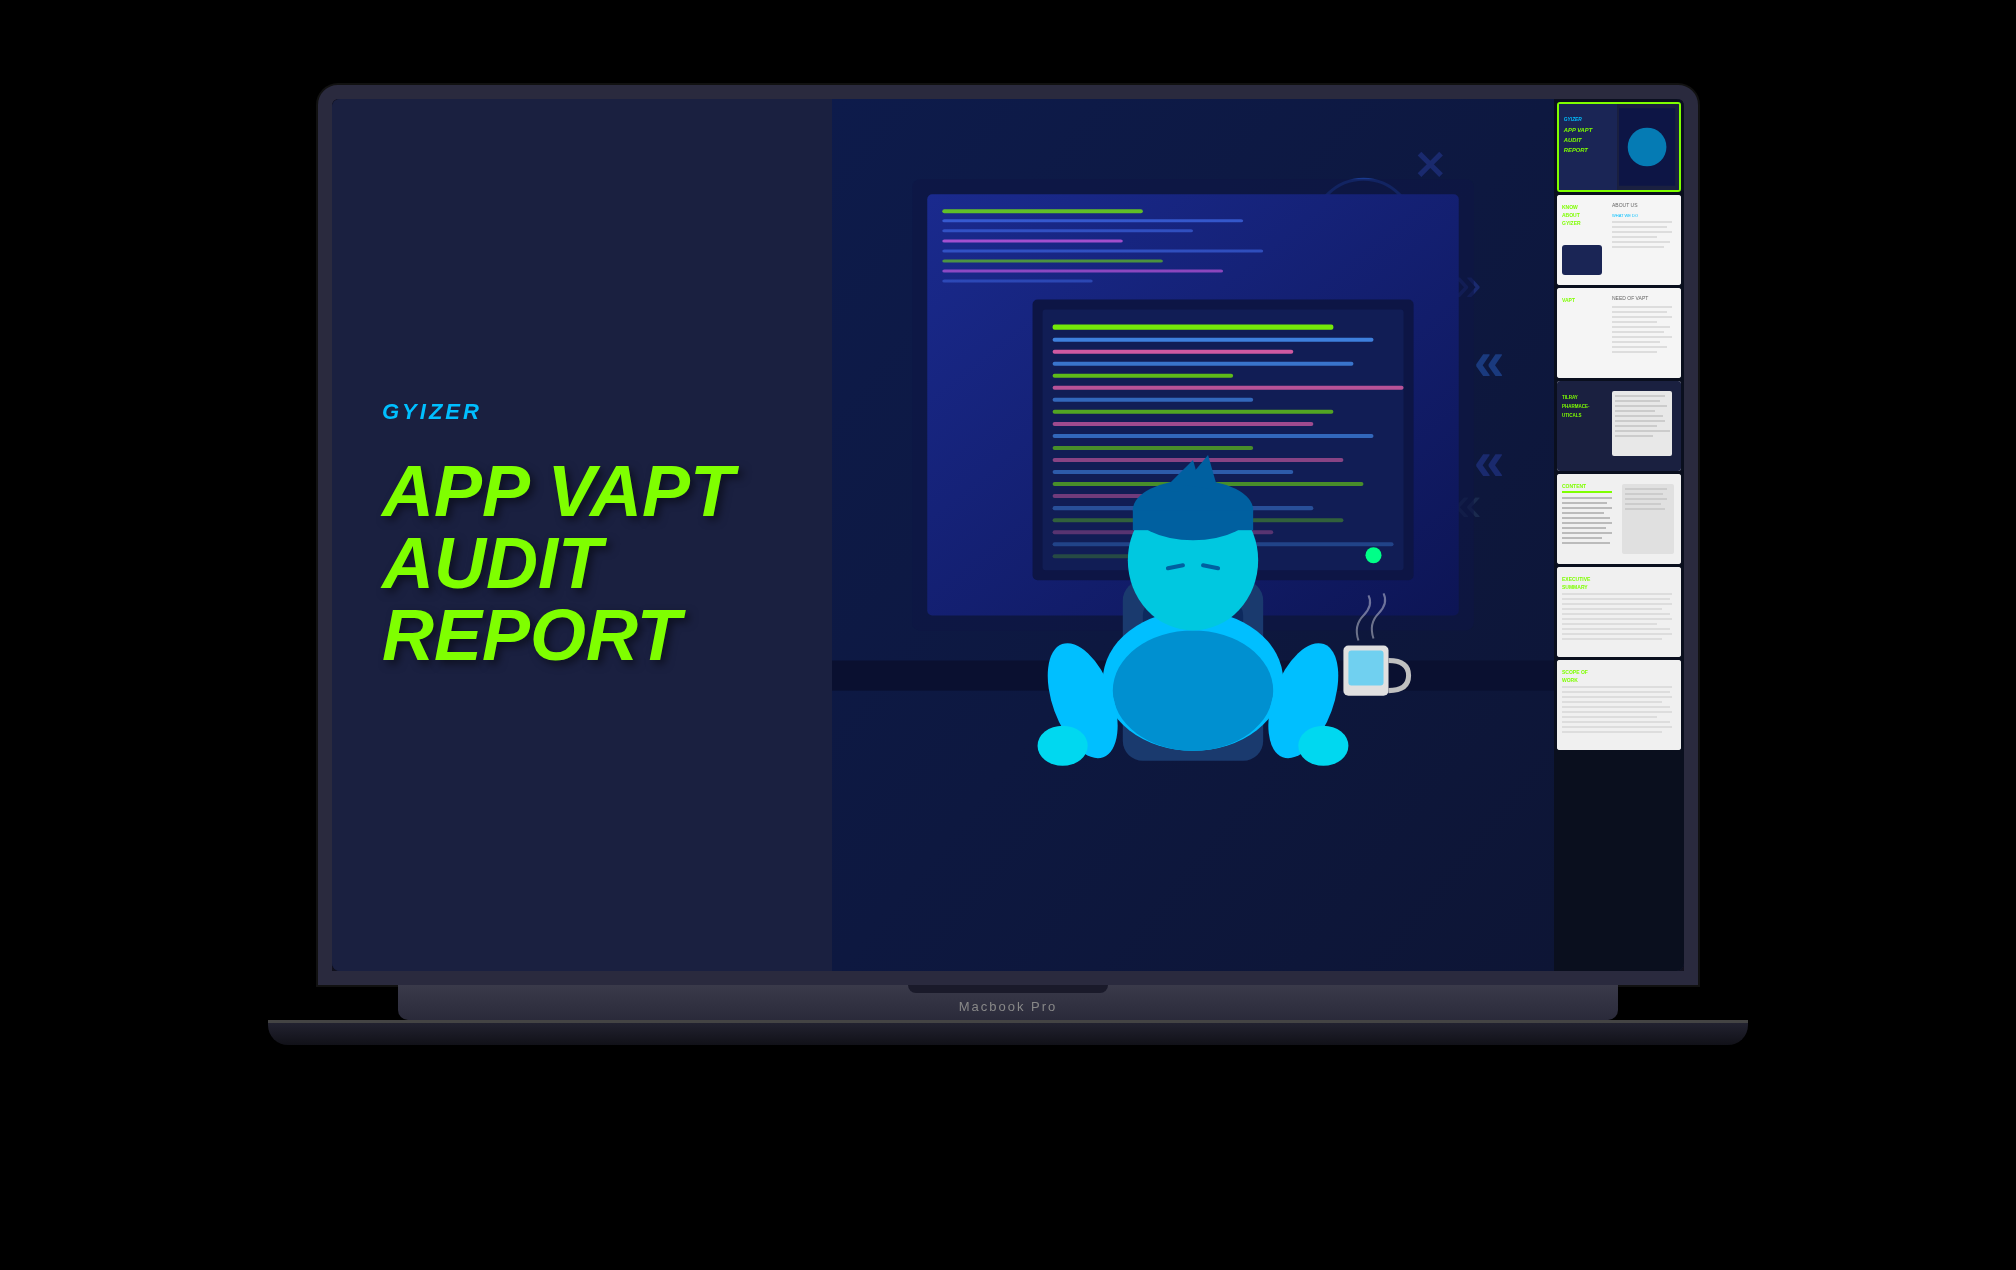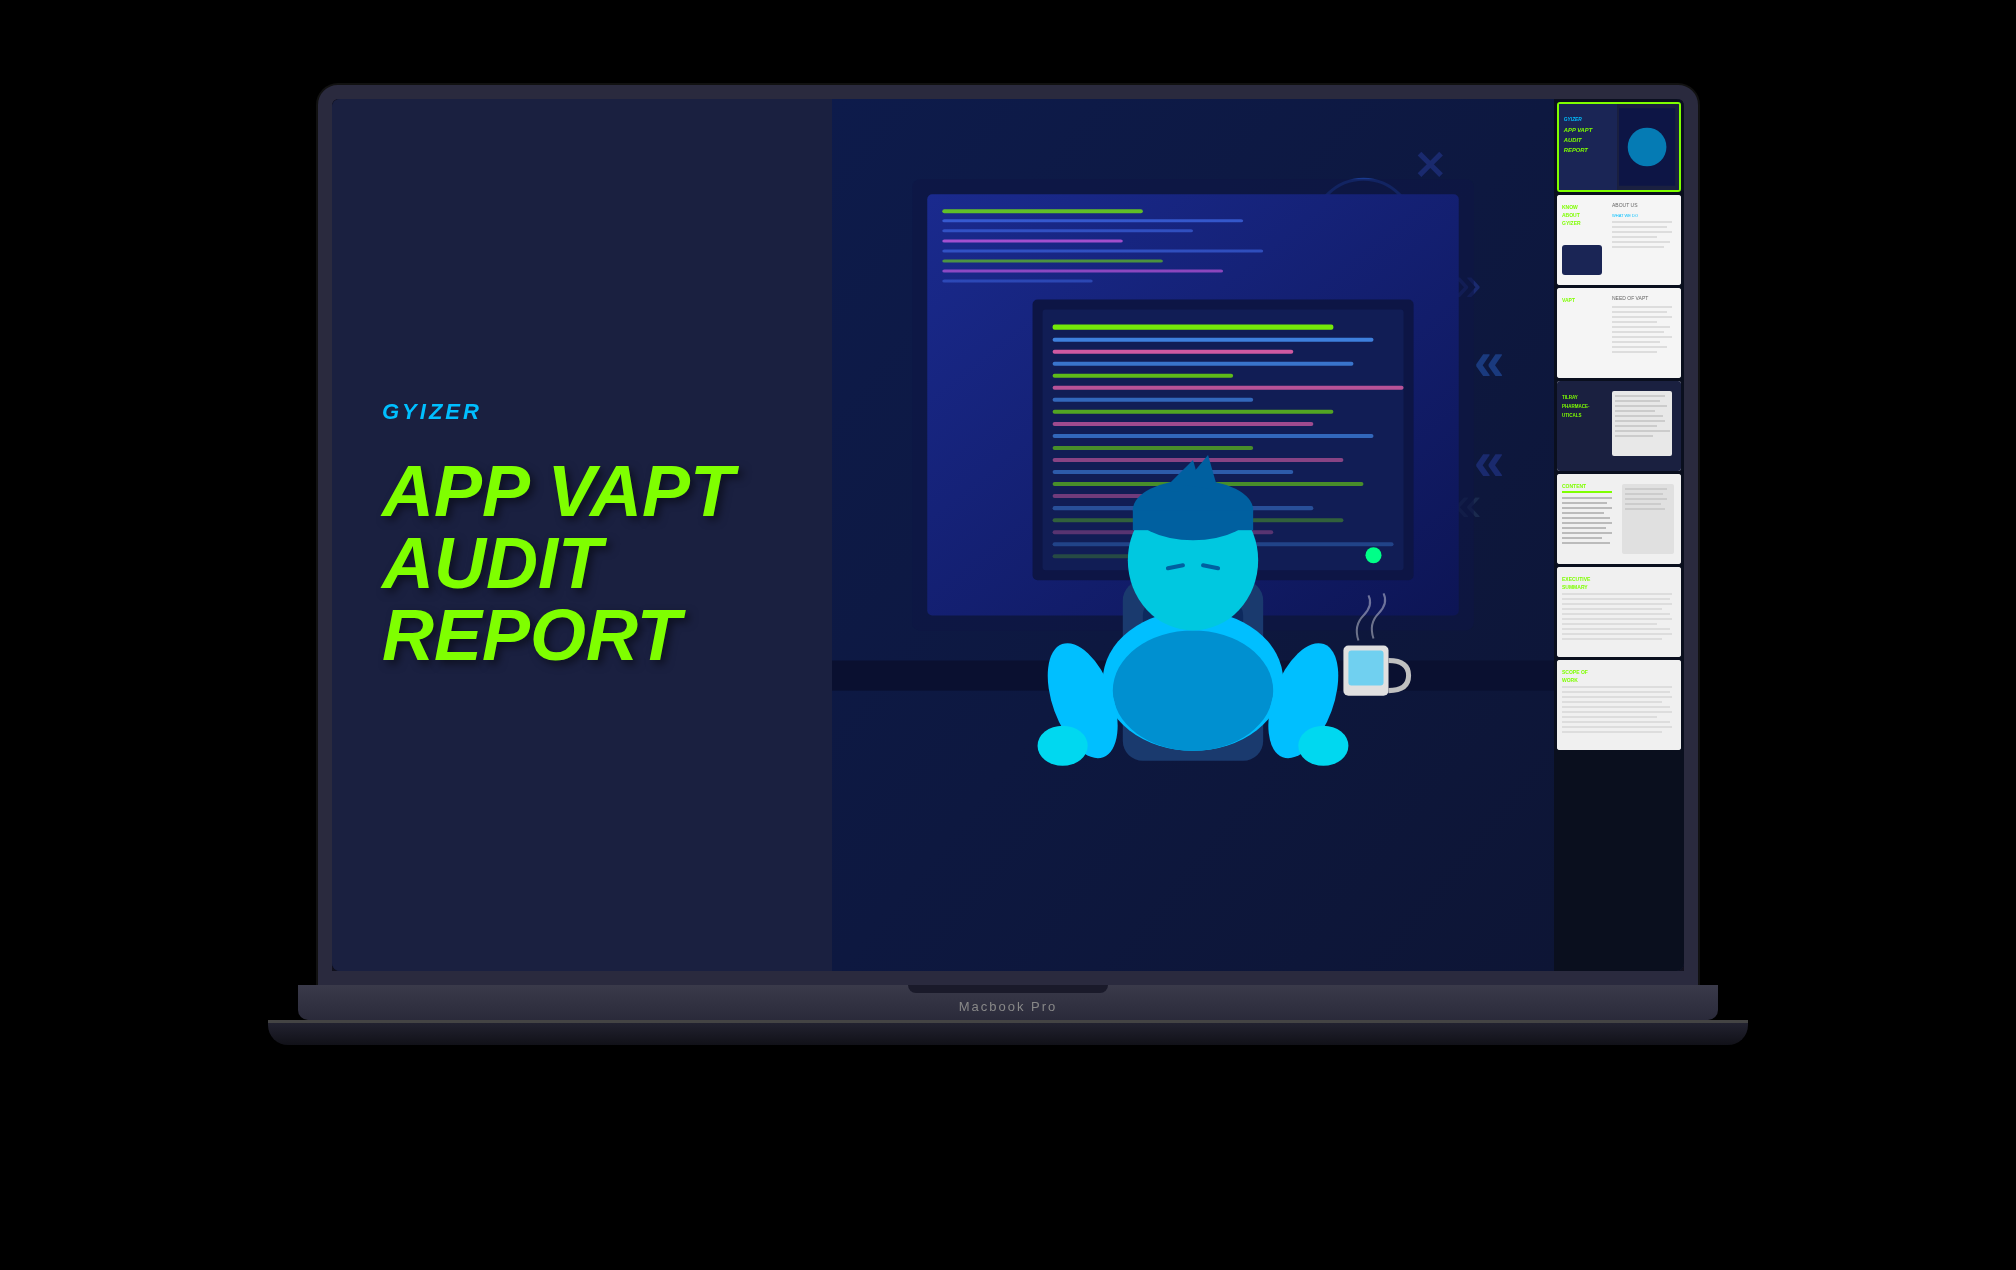--- a/index.html
+++ b/index.html
@@ -150,21 +150,21 @@
       width: 100%;
       height: 100%;
       display: flex;
       align-items: center;
       justify-content: center;
       position: relative;
     }
 
     
     .laptop-base {
-      width: 1420px;
+      width: 1220px;
       height: 35px;
       background: linear-gradient(to bottom, #3a3a4a, #2a2a3a);
       border-radius: 0 0 10px 10px;
       position: relative;
       display: flex;
       align-items: center;
       justify-content: center;
     }
 
     .laptop-notch {

